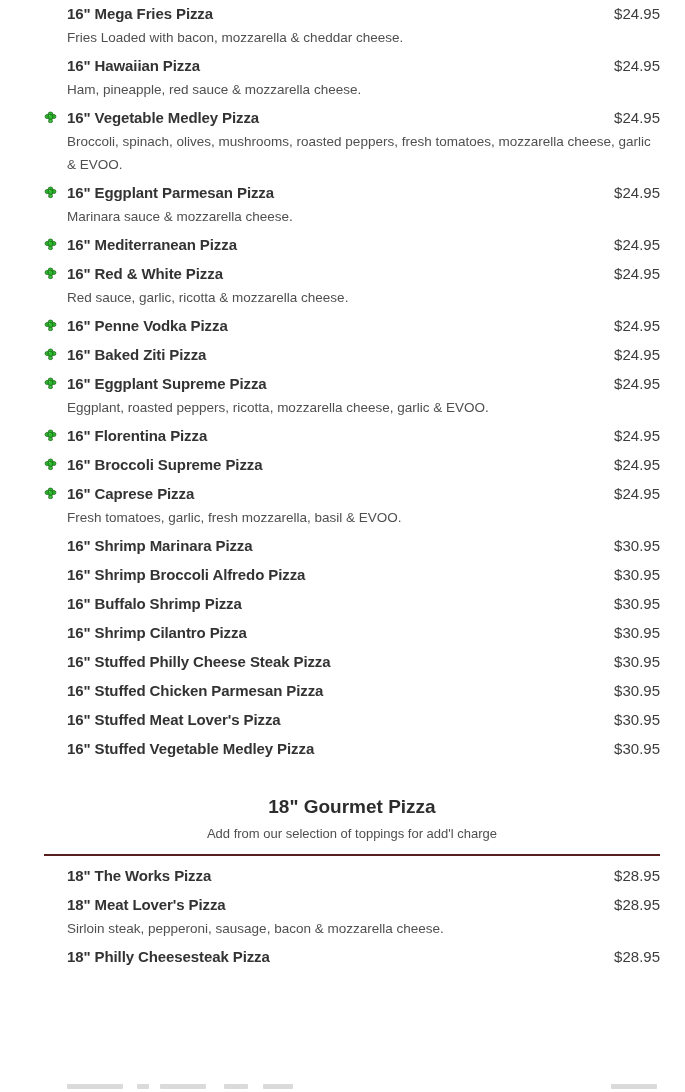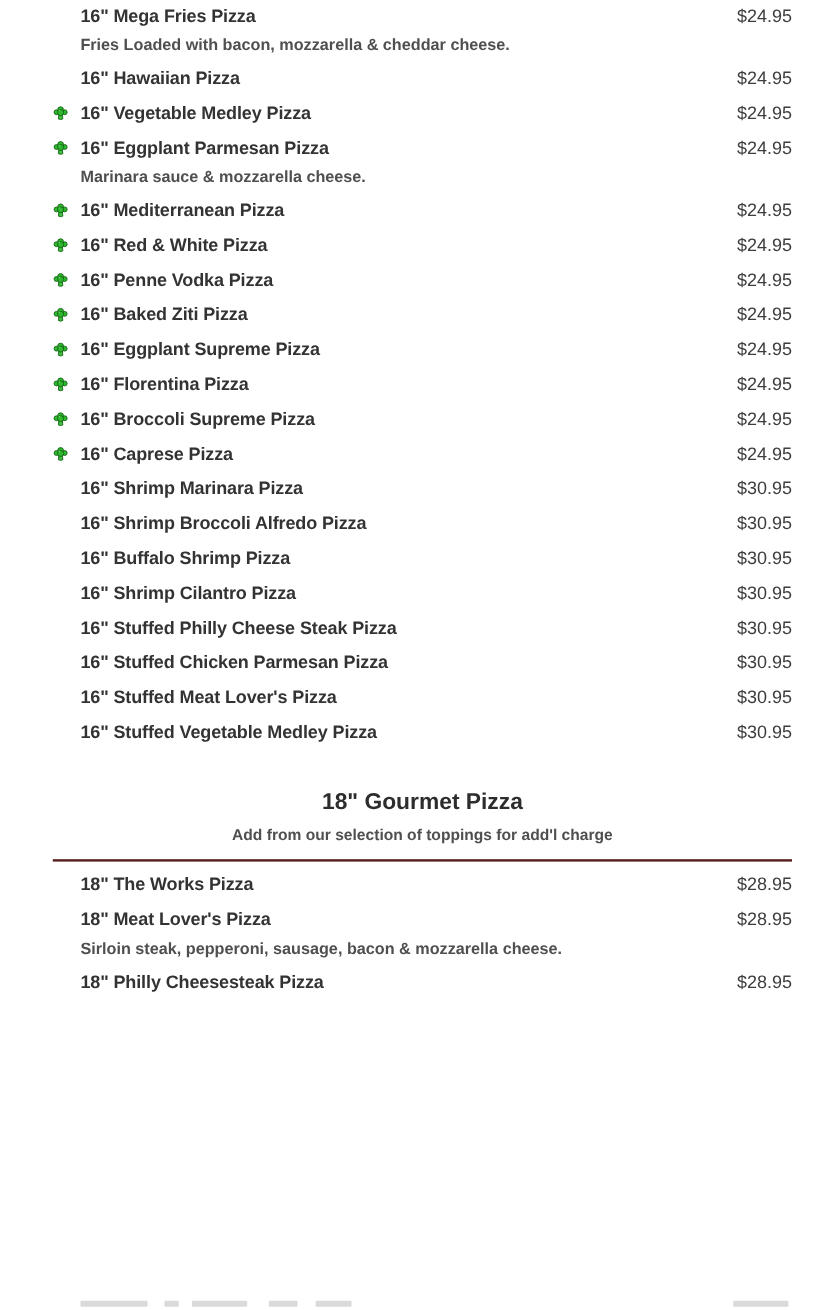--- a/index.html
+++ b/index.html
@@ -32,36 +32,34 @@
     font-size: 15px;
     line-height: 24px;
     color: #3d3d3d;
   }
   .item-desc {
     margin-left: 23px;
     font-size: 13.5px;
     line-height: 23px;
     color: #4f4f4f;
     max-width: 593px;
-    font-weight: bold;
   }
 
   .section-header { margin-top: 35px; text-align: center; }
   .section-title {
     font-size: 19px;
     font-weight: bold;
     line-height: 22px;
     color: #2d2d2d;
   }
   .section-subtitle {
     margin-top: 6px;
     font-size: 13px;
     line-height: 20px;
     color: #4f4f4f;
-    font-weight: bold;
   }
   .section-divider {
     border: none;
     border-top: 2px solid #571e1e;
     margin: 10px 0 8px 0;
   }
 
   
   .partial-row { position: absolute; left: 0; top: 1084px; width: 685px; height: 8px; }
   .pbar { position: absolute; top: 0; height: 5px; background: #dadada; border-radius: 1px; }
@@ -82,39 +80,41 @@
   </div>
 
   <div class="menu-item">
     <div class="row">
       <span class="icon-col">
         
       </span>
       <span class="item-title">16" Hawaiian Pizza</span>
       <span class="item-price">$24.95</span>
     </div>
+    <div class="item-desc">Ham, pineapple, red sauce &amp; mozzarella cheese.</div>
   </div>
 
   <div class="menu-item">
     <div class="row">
       <span class="icon-col">
         <svg class="veg-icon" width="13" height="14" viewBox="0 0 16 16">
           <path d="M6.2 8.2 L5.7 13 Q8 14.4 10.3 13 L9.8 8.2 Z" fill="#3fbf3f" stroke="#146014" stroke-width="0.9"></path>
           <g fill="#2eb82e" stroke="#146014" stroke-width="0.9">
             <circle cx="3.8" cy="6.2" r="2.5"></circle>
             <circle cx="12.2" cy="6.2" r="2.5"></circle>
             <circle cx="8" cy="3.6" r="3"></circle>
             <circle cx="8" cy="6.6" r="3.1"></circle>
           </g>
           <circle cx="6.6" cy="4.6" r="0.7" fill="#7fe57f" stroke="none"></circle>
         </svg>
       </span>
       <span class="item-title">16" Vegetable Medley Pizza</span>
       <span class="item-price">$24.95</span>
     </div>
+    <div class="item-desc">Broccoli, spinach, olives, mushrooms, roasted peppers, fresh tomatoes, mozzarella cheese, garlic &amp; EVOO.</div>
   </div>
 
   <div class="menu-item">
     <div class="row">
       <span class="icon-col">
         <svg class="veg-icon" width="13" height="14" viewBox="0 0 16 16">
           <path d="M6.2 8.2 L5.7 13 Q8 14.4 10.3 13 L9.8 8.2 Z" fill="#3fbf3f" stroke="#146014" stroke-width="0.9"></path>
           <g fill="#2eb82e" stroke="#146014" stroke-width="0.9">
             <circle cx="3.8" cy="6.2" r="2.5"></circle>
             <circle cx="12.2" cy="6.2" r="2.5"></circle>
@@ -159,20 +159,21 @@
             <circle cx="12.2" cy="6.2" r="2.5"></circle>
             <circle cx="8" cy="3.6" r="3"></circle>
             <circle cx="8" cy="6.6" r="3.1"></circle>
           </g>
           <circle cx="6.6" cy="4.6" r="0.7" fill="#7fe57f" stroke="none"></circle>
         </svg>
       </span>
       <span class="item-title">16" Red &amp; White Pizza</span>
       <span class="item-price">$24.95</span>
     </div>
+    <div class="item-desc">Red sauce, garlic, ricotta &amp; mozzarella cheese.</div>
   </div>
 
   <div class="menu-item">
     <div class="row">
       <span class="icon-col">
         <svg class="veg-icon" width="13" height="14" viewBox="0 0 16 16">
           <path d="M6.2 8.2 L5.7 13 Q8 14.4 10.3 13 L9.8 8.2 Z" fill="#3fbf3f" stroke="#146014" stroke-width="0.9"></path>
           <g fill="#2eb82e" stroke="#146014" stroke-width="0.9">
             <circle cx="3.8" cy="6.2" r="2.5"></circle>
             <circle cx="12.2" cy="6.2" r="2.5"></circle>
@@ -218,20 +219,21 @@
             <circle cx="12.2" cy="6.2" r="2.5"></circle>
             <circle cx="8" cy="3.6" r="3"></circle>
             <circle cx="8" cy="6.6" r="3.1"></circle>
           </g>
           <circle cx="6.6" cy="4.6" r="0.7" fill="#7fe57f" stroke="none"></circle>
         </svg>
       </span>
       <span class="item-title">16" Eggplant Supreme Pizza</span>
       <span class="item-price">$24.95</span>
     </div>
+    <div class="item-desc">Eggplant, roasted peppers, ricotta, mozzarella cheese, garlic &amp; EVOO.</div>
   </div>
 
   <div class="menu-item">
     <div class="row">
       <span class="icon-col">
         <svg class="veg-icon" width="13" height="14" viewBox="0 0 16 16">
           <path d="M6.2 8.2 L5.7 13 Q8 14.4 10.3 13 L9.8 8.2 Z" fill="#3fbf3f" stroke="#146014" stroke-width="0.9"></path>
           <g fill="#2eb82e" stroke="#146014" stroke-width="0.9">
             <circle cx="3.8" cy="6.2" r="2.5"></circle>
             <circle cx="12.2" cy="6.2" r="2.5"></circle>
@@ -275,20 +277,21 @@
             <circle cx="12.2" cy="6.2" r="2.5"></circle>
             <circle cx="8" cy="3.6" r="3"></circle>
             <circle cx="8" cy="6.6" r="3.1"></circle>
           </g>
           <circle cx="6.6" cy="4.6" r="0.7" fill="#7fe57f" stroke="none"></circle>
         </svg>
       </span>
       <span class="item-title">16" Caprese Pizza</span>
       <span class="item-price">$24.95</span>
     </div>
+    <div class="item-desc">Fresh tomatoes, garlic, fresh mozzarella, basil &amp; EVOO.</div>
   </div>
 
   <div class="menu-item">
     <div class="row">
       <span class="icon-col">
         
       </span>
       <span class="item-title">16" Shrimp Marinara Pizza</span>
       <span class="item-price">$30.95</span>
     </div>

